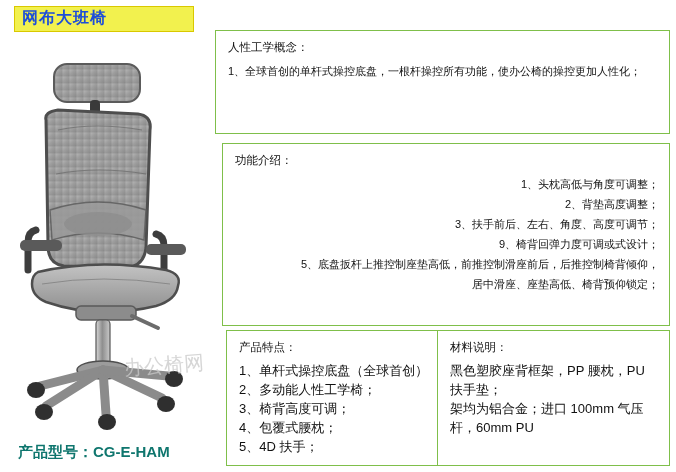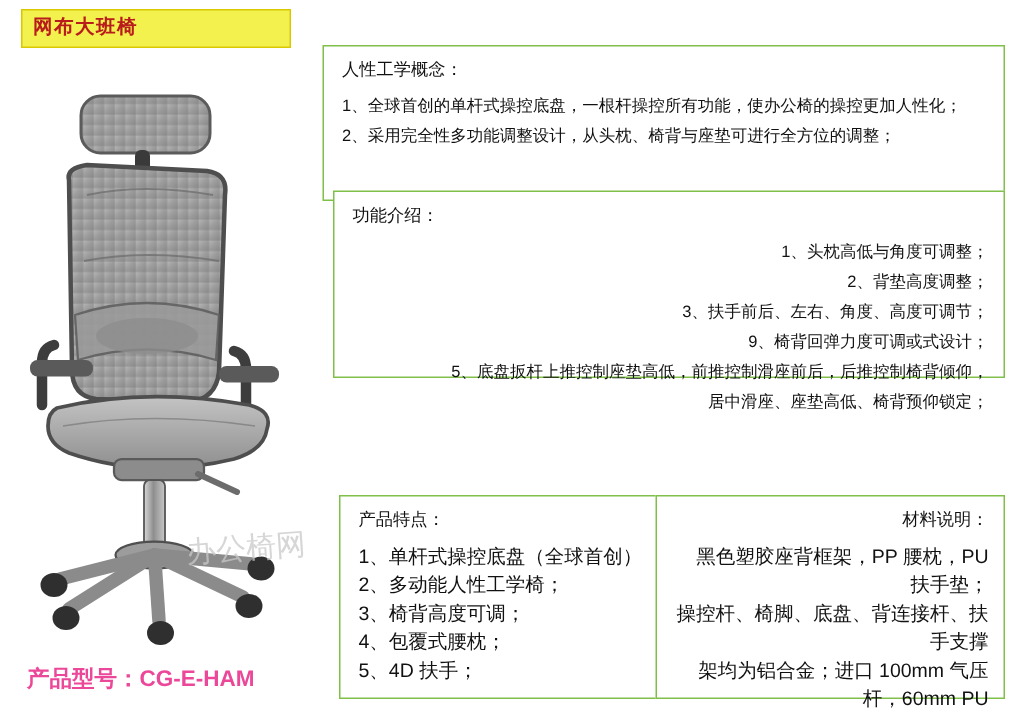--- a/index.html
+++ b/index.html
@@ -28,23 +28,23 @@
     width: 180px;
     height: 26px;
     background: #f2f14e;
     border: 1px solid #d9c800;
     box-sizing: border-box;
   }
   .title-text {
     position: absolute;
     left: 22px;
     top: 9px;
-    font-size: 13px;
+    font-size: 16px;
     font-weight: bold;
-    color: #b91c1c;
+    color: #1d4ed8;
     letter-spacing: 1px;
     line-height: 18px;
   }
 
   
   .photo-area {
     position: absolute;
     left: 6px;
     top: 34px;
     width: 205px;
@@ -69,21 +69,21 @@
     white-space: nowrap;
     transform: rotate(-4deg);
   }
 
   .model-no {
     position: absolute;
     left: 18px;
     top: 443px;
     font-size: 15px;
     font-weight: bold;
-    color: #ec4899;
+    color: #0f766e;
     white-space: nowrap;
   }
   .model-no .val {
     font-weight: bold;
     font-family: "Liberation Sans", sans-serif;
   }
 
   
   .box {
     position: absolute;
@@ -111,36 +111,35 @@
   }
 
   #box-concept {
     left: 215px;
     top: 30px;
     width: 455px;
     height: 104px;
   }
   #box-function {
     left: 222px;
-    top: 127px;
+    top: 143px;
     width: 448px;
-    height: 125px;
+    height: 183px;
   }
   #box-features {
     left: 226px;
     top: 330px;
     width: 214px;
     height: 136px;
   }
   #box-material {
     left: 437px;
     top: 330px;
     width: 233px;
     height: 136px;
-    text-align: right;
   }
   #box-features .line,
   #box-material .line {
     line-height: 19px;
     font-size: 13px;
   }
   #box-material .line {
     white-space: normal;
   }
 </style>
@@ -228,21 +227,20 @@
     <div class="watermark">办公椅网</div>
   </div>
 
   <div class="model-no">
     <span>产品型号：</span><span class="val">CG-E-HAM</span>
   </div>
 
   <div class="box" id="box-concept">
     <div class="head">人性工学概念：</div>
     <div class="line">1、全球首创的单杆式操控底盘，一根杆操控所有功能，使办公椅的操控更加人性化；</div>
-    <div class="line">2、采用完全性多功能调整设计，从头枕、椅背与座垫可进行全方位的调整；</div>
   </div>
 
   <div class="box" id="box-function">
     <div class="head">功能介绍：</div>
     <div class="line indent">1、头枕高低与角度可调整；</div>
     <div class="line indent">2、背垫高度调整；</div>
     <div class="line indent">3、扶手前后、左右、角度、高度可调节；</div>
     <div class="line indent">9、椅背回弹力度可调或式设计；</div>
     <div class="line indent">5、底盘扳杆上推控制座垫高低，前推控制滑座前后，后推控制椅背倾仰，</div>
     <div class="line indent">居中滑座、座垫高低、椅背预仰锁定；</div>
@@ -253,18 +251,17 @@
     <div class="line">1、单杆式操控底盘（全球首创）</div>
     <div class="line">2、多动能人性工学椅；</div>
     <div class="line">3、椅背高度可调；</div>
     <div class="line">4、包覆式腰枕；</div>
     <div class="line">5、4D 扶手；</div>
   </div>
 
   <div class="box" id="box-material">
     <div class="head">材料说明：</div>
     <div class="line">黑色塑胶座背框架，PP 腰枕，PU 扶手垫；</div>
-    <div class="line">操控杆、椅脚、底盘、背连接杆、扶手支撑</div>
     <div class="line">架均为铝合金；进口 100mm 气压杆，60mm PU</div>
 
   </div>
 
 </div>
 
 </body></html>

